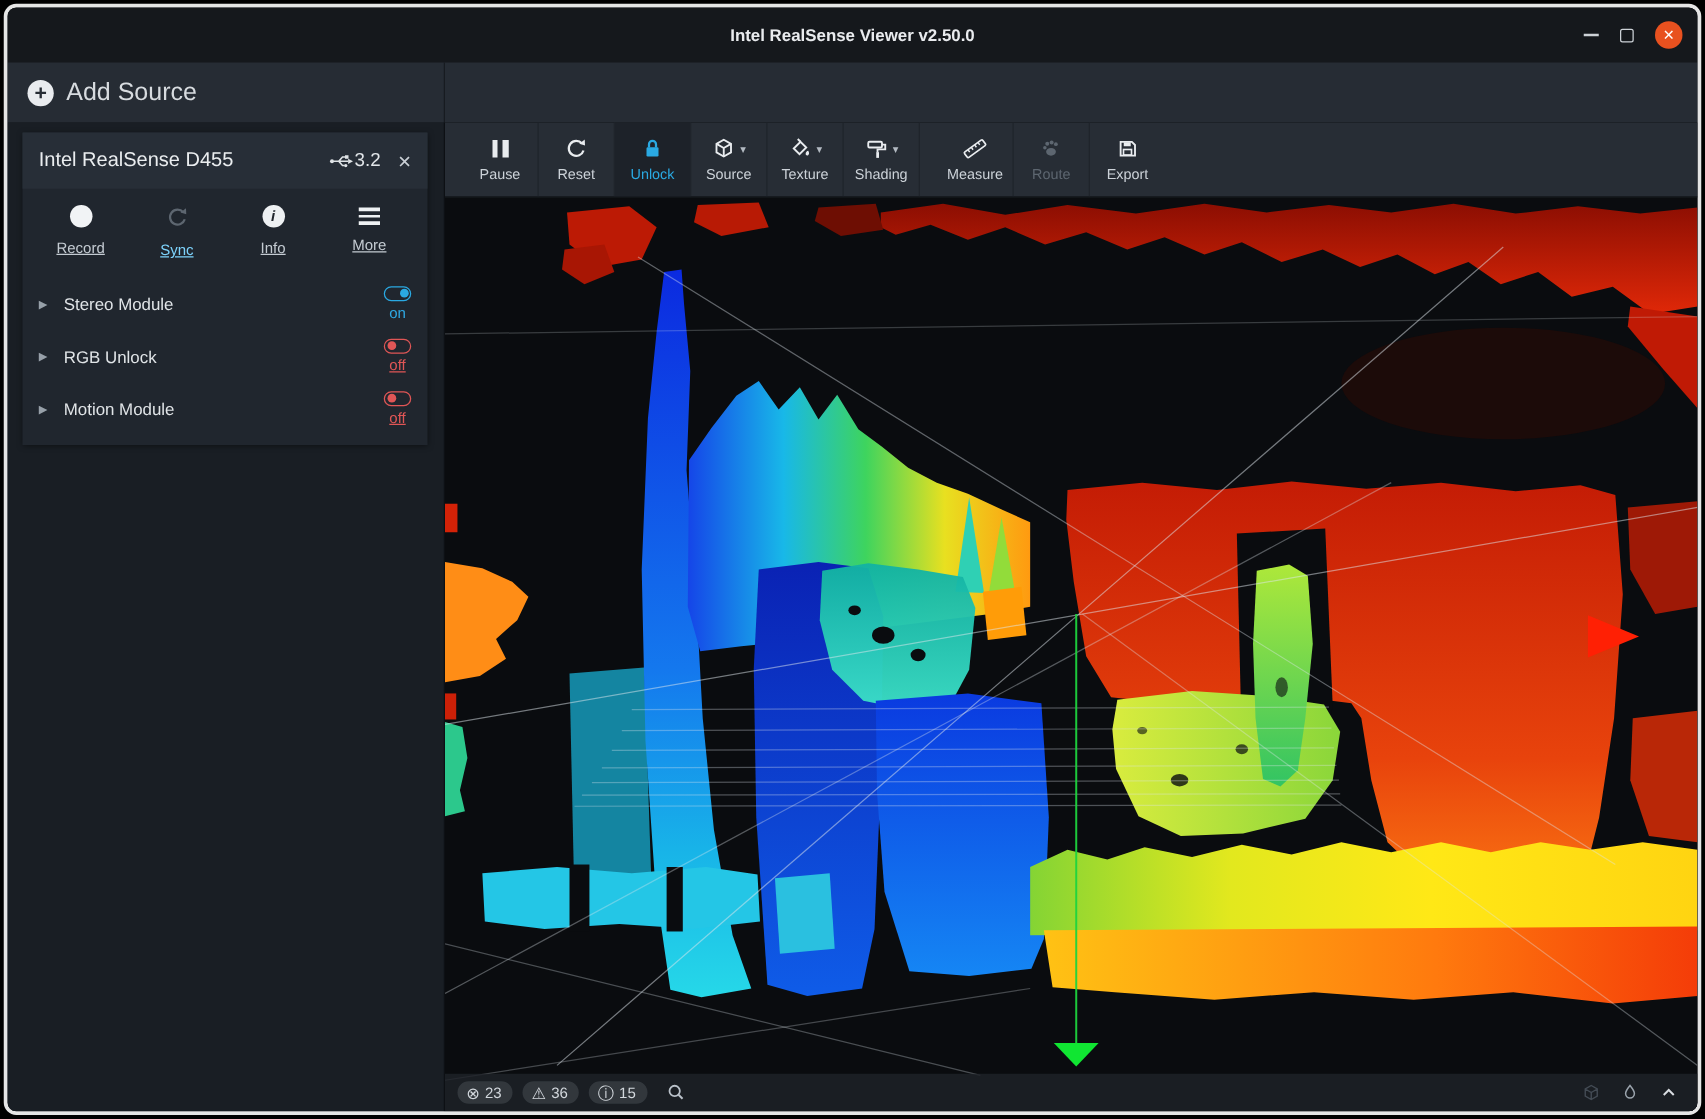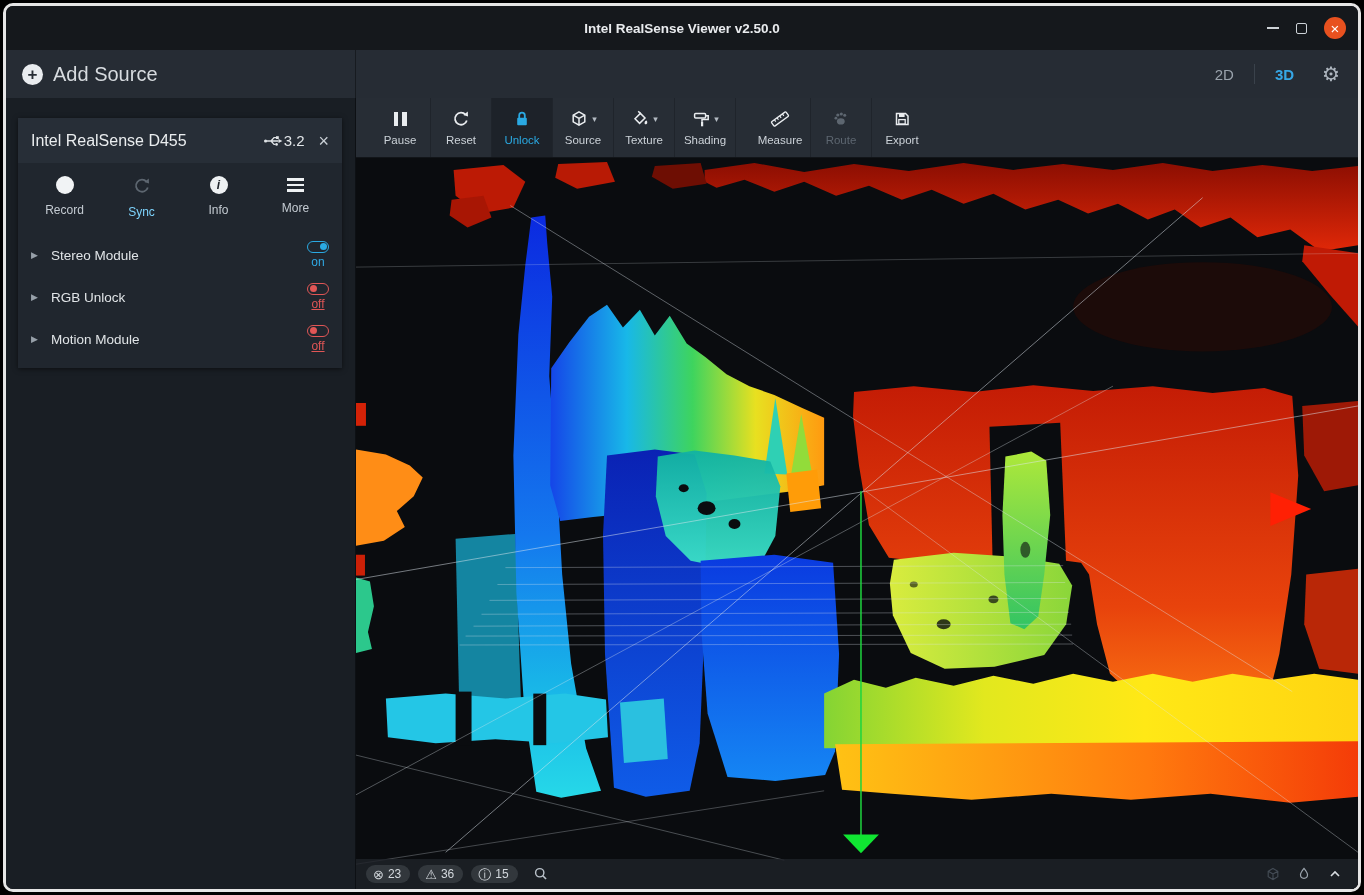--- a/index.html
+++ b/index.html
@@ -23,29 +23,29 @@
             font-size:17px;display:flex;align-items:center;justify-content:center;line-height:1;}
   .addsource .lbl{font-size:20px;font-weight:normal;color:#d7dbdf;}
   .toprow-right{margin-left:auto;display:flex;align-items:center;gap:20px;padding-right:18px;}
   .view2d{font-size:15px;color:#9aa3ac;}
   .vsep{width:1px;height:20px;background:#3a424b;}
   .view3d{font-size:15px;color:#36a7e6;font-weight:bold;}
   .gear{font-size:20px;color:#aeb6bf;margin-left:8px;}
 
   
   .sidebar{position:absolute;left:0;top:92px;width:350px;bottom:0;background:#191e24;border-right:1px solid #0d1014;}
-  .card{position:absolute;left:12px;top:20px;width:324px;background:#20262e;box-shadow:0 1px 5px rgba(0,0,0,.55);}
+  .card{position:absolute;left:12px;top:8px;width:324px;background:#20262e;box-shadow:0 1px 5px rgba(0,0,0,.55);}
   .card-header{height:45px;background:#272e37;display:flex;align-items:center;padding:0 13px;}
   .card-title{font-size:16px;color:#eaedef;}
   .usb{margin-left:auto;display:flex;align-items:center;gap:1px;}
   .usb .v{font-size:15px;color:#e2e6e9;}
   .card-close{margin-left:14px;color:#c9cfd5;font-size:18px;line-height:1;}
   .actions{display:flex;padding:13px 8px 9px;}
   .action{flex:1;display:flex;flex-direction:column;align-items:center;gap:9px;}
-  .action .alabel{font-size:12px;color:#c4cbd2;}
+  .action .alabel{font-size:12px;color:#c4cbd2;text-decoration:underline;}
   .action.disabled .alabel{color:#7dd3fc;}
   .rec-icon{width:18px;height:18px;border-radius:50%;background:#f1f3f5;}
   .info-icon{width:18px;height:18px;border-radius:50%;background:#eef1f3;color:#21262d;font-size:12px;
              font-weight:bold;font-style:italic;display:flex;align-items:center;justify-content:center;}
   .more-icon{display:flex;flex-direction:column;gap:3px;padding-top:2px;}
   .more-icon i{display:block;width:17px;height:2.5px;background:#eef1f3;}
   .preset-row{display:flex;align-items:center;padding:12px 12px 6px;}
   .preset-lbl{font-size:13px;color:#d8dcdf;margin-right:8px;}
   .preset-box{width:150px;height:22px;background:#0c0e11;border:1px solid #04060a;display:flex;
               align-items:center;justify-content:center;}
@@ -101,26 +101,20 @@
       <span class="btn-min"></span>
       <span class="btn-max"></span>
       <span class="btn-close">×</span>
     </div>
   </div>
 
   <div class="toprow">
     <div class="addsource">
       <span class="add-icon">+</span>
       <span class="lbl">Add Source</span>
-    </div>
-    <div class="toprow-right">
-      <span class="view2d">2D</span>
-      <span class="vsep"></span>
-      <span class="view3d">3D</span>
-      <span class="gear">⚙</span>
     </div>
   </div>
 
   <div class="sidebar">
     <div class="card">
       <div class="card-header">
         <span class="card-title">Intel RealSense D455</span>
         <span class="usb">
           <svg width="20" height="20" viewBox="0 0 20 20">
             <circle cx="2.6" cy="10" r="1.6" fill="#dfe3e6"></circle>

